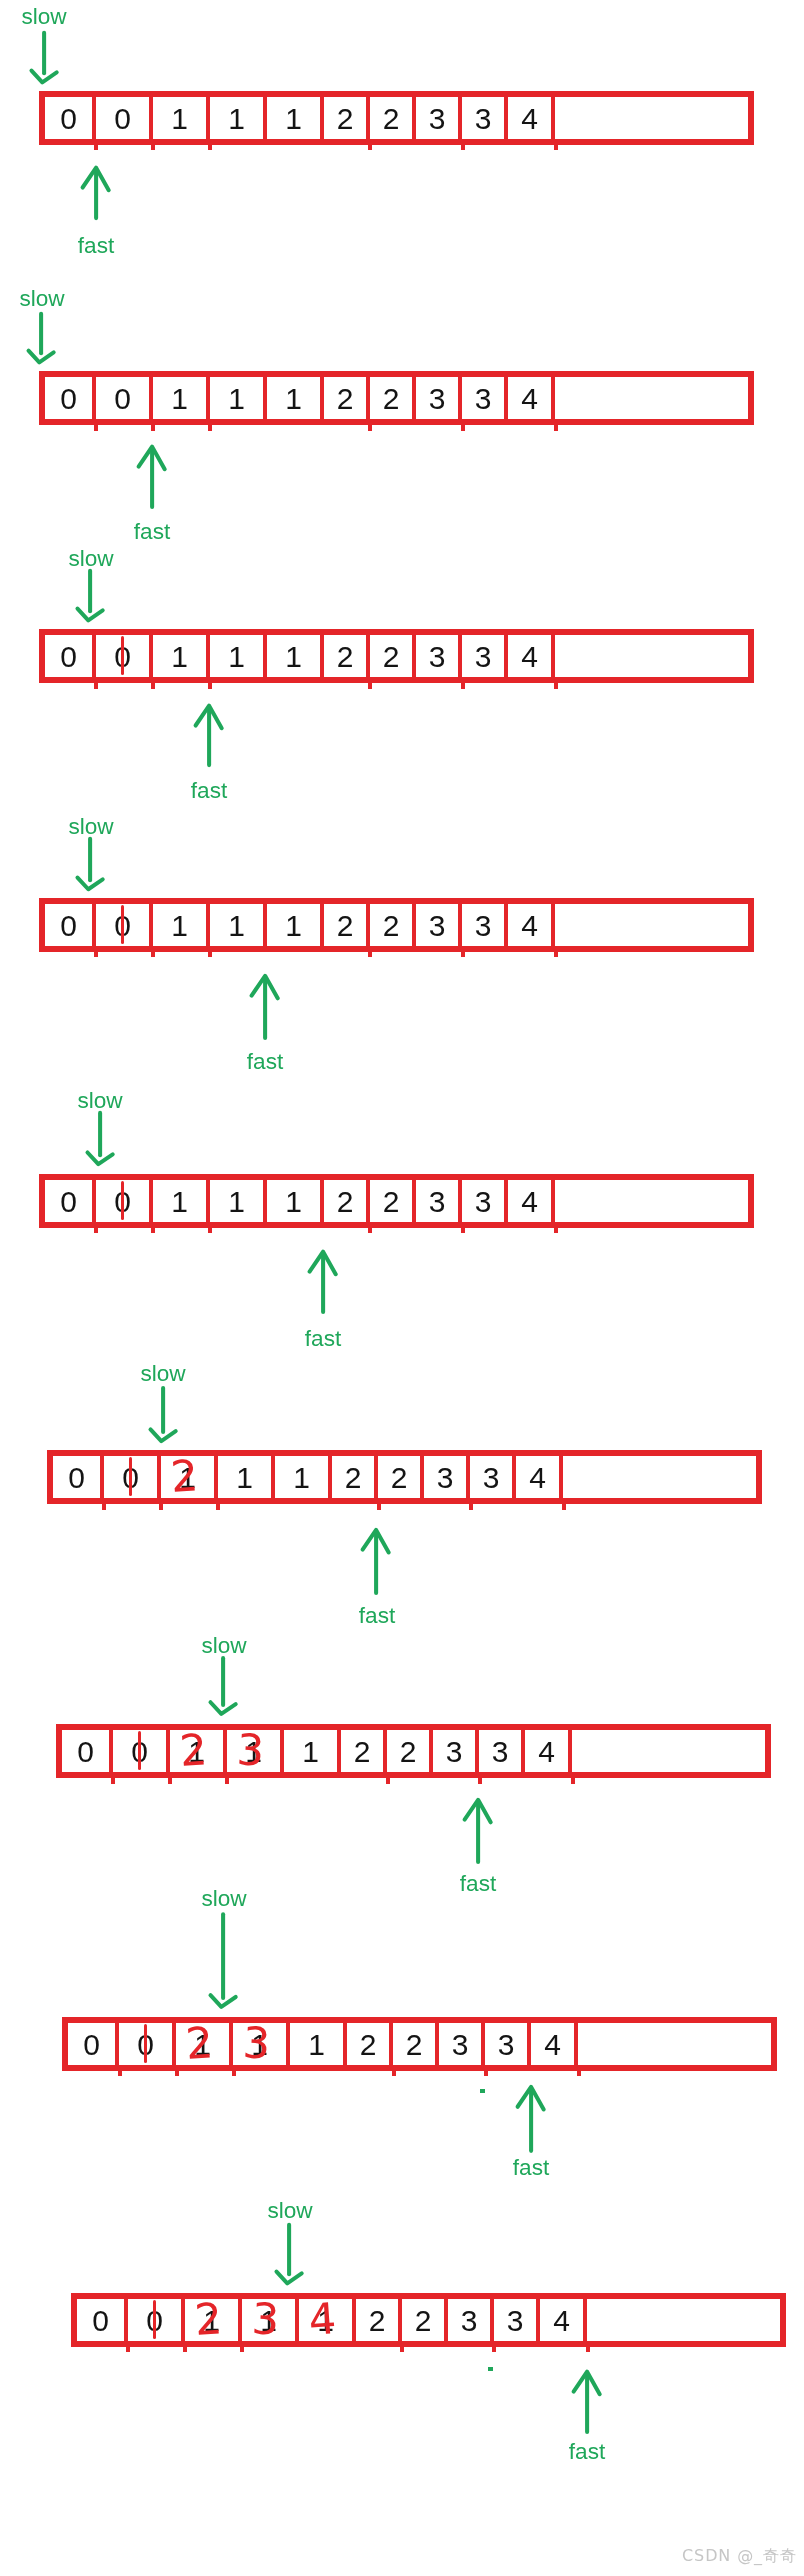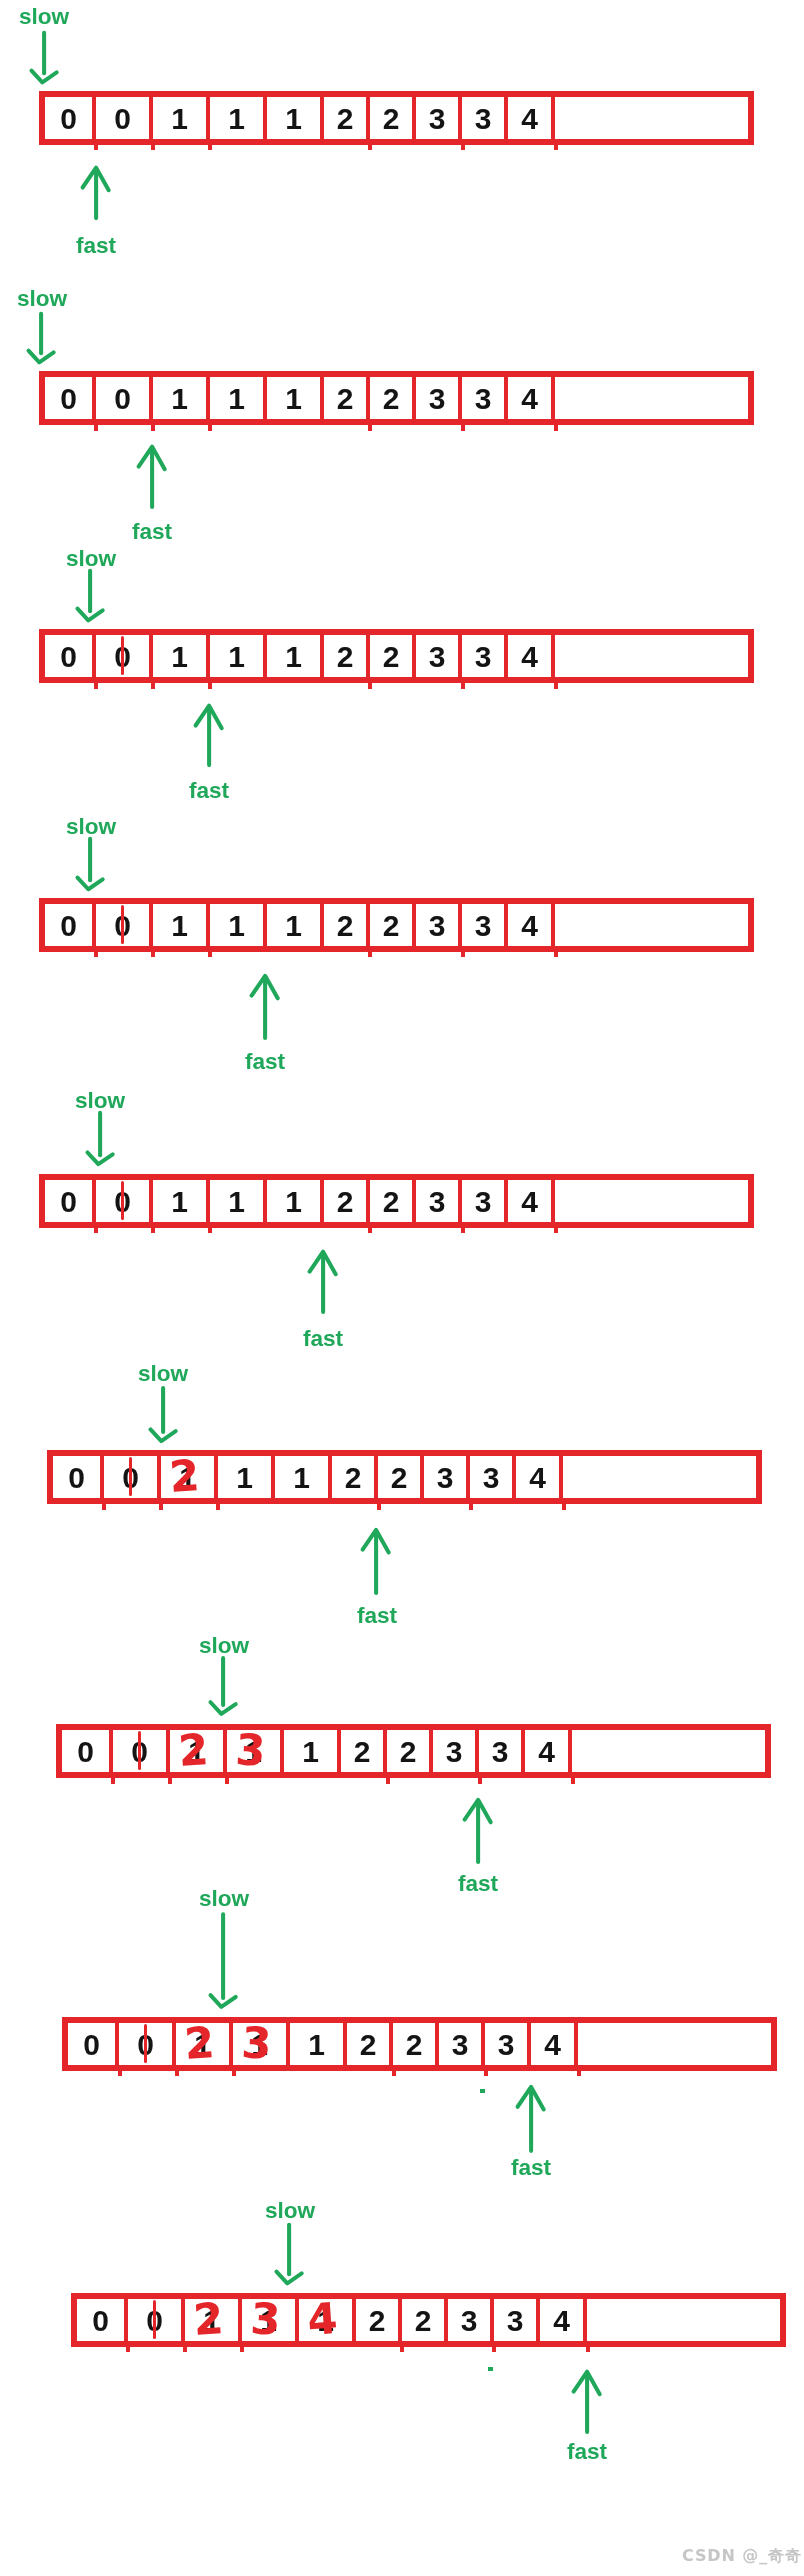--- a/index.html
+++ b/index.html
@@ -1,19 +1,19 @@
 <!DOCTYPE html>
 <html style="--red: #e42529; --green: #1fa75a; --digit: #141414; --wm: #c6c6c6;font-size:14.5px"><head>
 <meta charset="utf-8">
 <style>
   :root { --red:#e42529; --green:#1fa75a; --digit:#141414; --wm:#c6c6c6; }
   html,body{margin:0;padding:0;}
   body{width:805px;height:2576px;position:relative;background:#ffffff;
        font-family:"Liberation Sans",sans-serif;overflow:hidden;}
-  .canvas{position:absolute;left:0;top:0;width:805px;height:1828px;font-weight:bold;}
+  .canvas{position:absolute;left:0;top:0;width:805px;height:1828px;}
   .plabel{position:absolute;transform:translateX(-50%);font-size:22.6px;line-height:1.1;
           color:var(--green);white-space:nowrap;}
   .arr{position:absolute;width:715px;height:54px;border:6.3px solid var(--red);
        box-sizing:border-box;background:#ffffff;}
   .cell{position:absolute;top:0;height:42px;box-sizing:border-box;
         border-right:4.5px solid var(--red);}
   .cell.last{border-right:none;}
   .digit{display:block;width:100%;height:42px;line-height:43px;text-align:center;
          font-size:30px;color:var(--digit);}
   .rstroke{position:absolute;left:50%;margin-left:-1.8px;top:0.9px;width:3.6px;height:39px;

